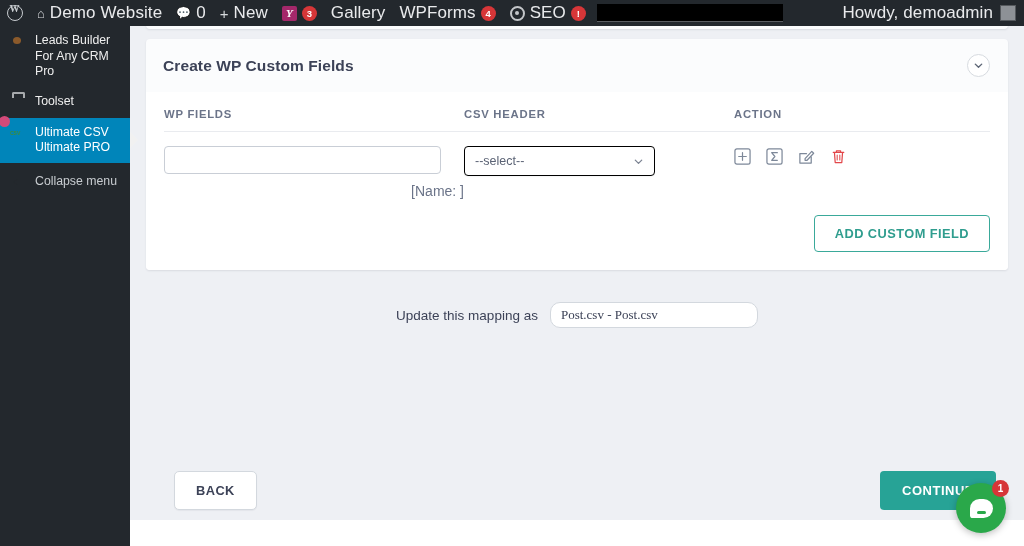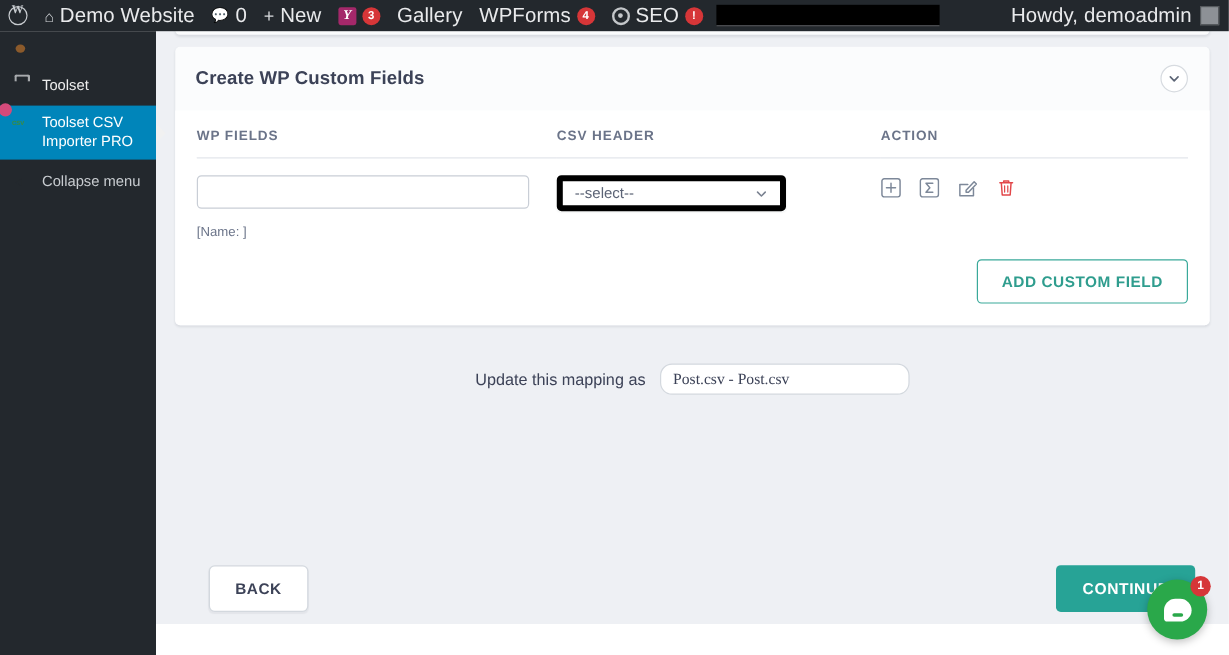--- a/index.html
+++ b/index.html
@@ -154,25 +154,25 @@
   .field-table td { padding: 14px 0 0 0; vertical-align: top; }
 
   .text-input {
     width: 277px; height: 28px;
     border: 1px solid #c9ced6; border-radius: 4px;
     background: #fff; padding: 0 9px;
     font-size: 12.5px; color: #3c4257;
     font-family: "Liberation Sans", sans-serif;
     outline: none;
   }
-  .hint { font-size: 11px; color: #6b7489; margin-top: 14px; }
+  .hint { font-size: 14px; color: #6b7489; margin-top: 9px; text-align: right; }
 
   .select-box {
     width: 191px; height: 30px;
-    border: 5px solid #000000; border-radius: 4px;
+    border: 1px solid #000000; border-radius: 4px;
     background: #fff; padding: 0 10px;
     display: flex; align-items: center; justify-content: space-between;
     font-size: 12.5px; color: #5b6375;
     box-shadow: 0 1px 1px rgba(30,40,60,.04);
   }
 
   .action-cell { padding-top: 16px !important; }
   .actions { display: flex; align-items: center; gap: 15px; }
   .act-icon { width: 17px; height: 17px; display: block; }
 
@@ -357,28 +357,29 @@
 <div id="chat">
   <div class="chat-circle">
     <div class="chat-bubble"></div>
   </div>
   <div class="chat-badge">1</div>
 </div>
 
 <div id="sidebar">
   <div class="side-item">
     <span class="side-ico"><span class="ico-leads"></span></span>
+    <span>Leads Builder For Any CRM Pro</span>
   </div>
   <div class="side-item">
     <span class="side-ico"><span class="ico-toolset"></span></span>
     <span>Toolset</span>
   </div>
   <div class="side-item active">
     <span class="side-ico"><span class="ico-csv"></span></span>
-    <span>Toolset CSV Importer PRO</span>
+    <span>Ultimate CSV Ultimate PRO</span>
   </div>
   <div class="side-item collapse-item">
     <span class="side-ico"><span class="ico-collapse"></span></span>
     <span>Collapse menu</span>
   </div>
 </div>
 
 <div id="adminbar">
   <span class="ab-item">
     <span class="wp-logo"></span>

